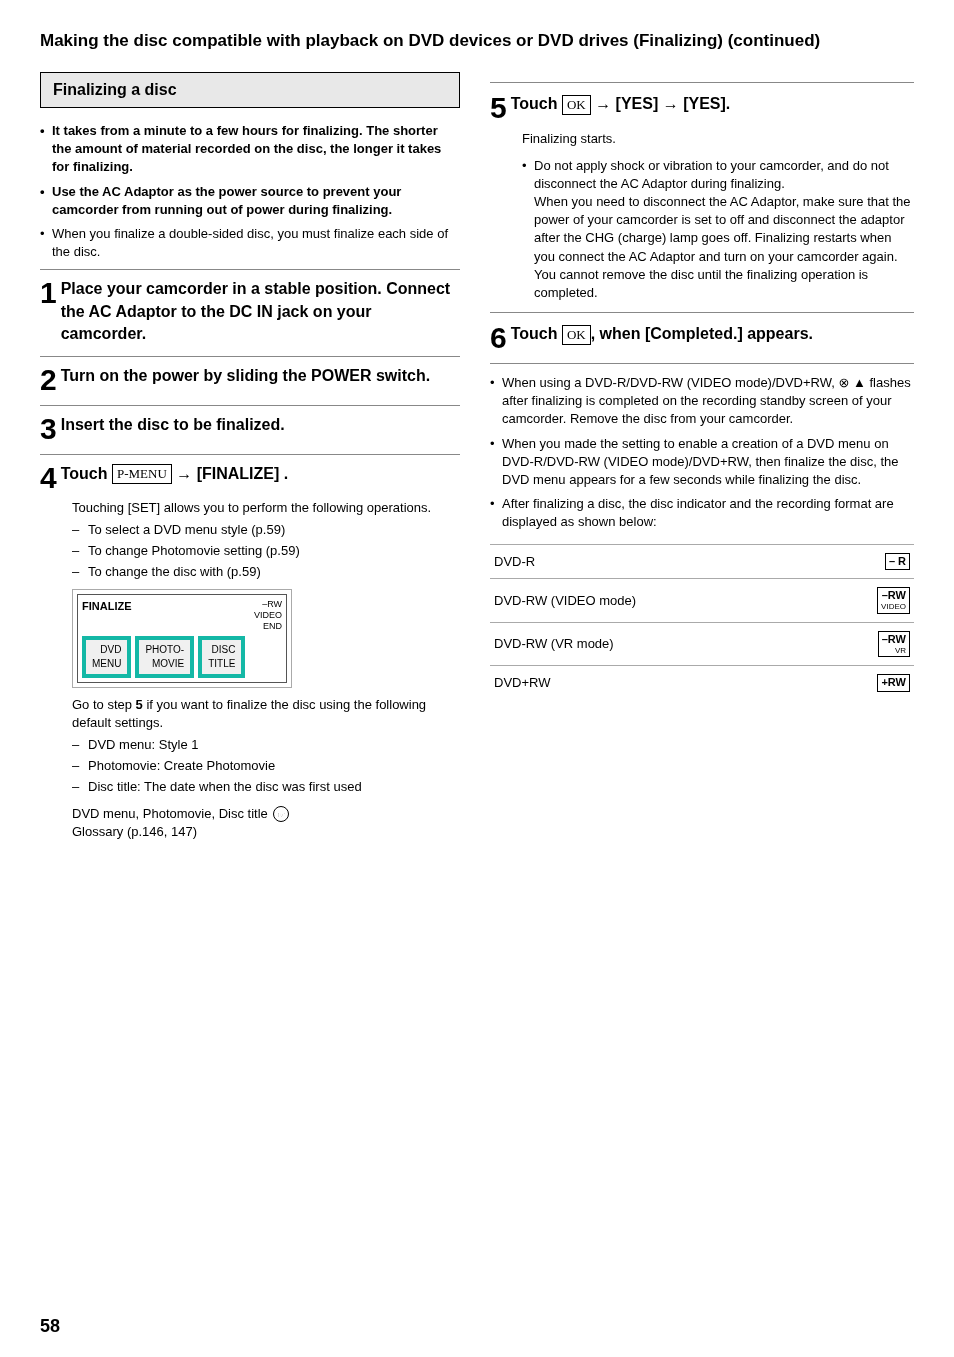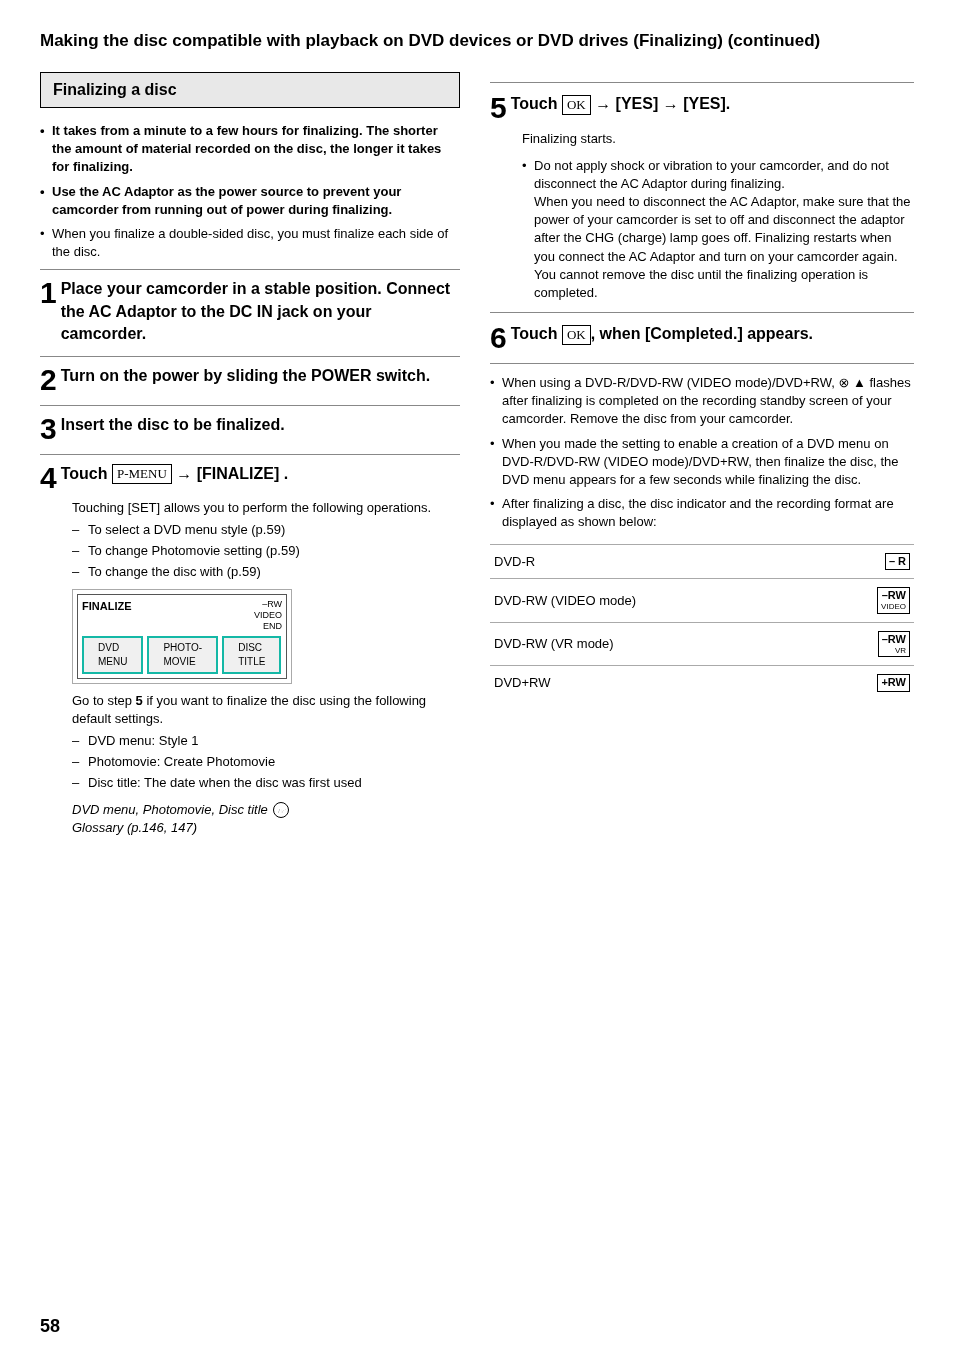--- a/index.html
+++ b/index.html
@@ -134,24 +134,24 @@
       font-size: 9px;
       line-height: 1.2;
     }
     .finalize-buttons {
       display: flex;
       gap: 4px;
       flex-wrap: wrap;
       margin-top: 2px;
     }
     .finalize-btn {
-      border: 2px solid #14b8a6;
-      padding: 3px 14px;
+      border: 4px solid #14b8a6;
+      padding: 3px 6px;
       font-size: 10px;
-      text-align: left;
+      text-align: right;
       background: #f0f0f0;
       min-width: 40px;
     }
     .dash-list {
       list-style: none;
       padding: 0;
       margin: 4px 0;
     }
     .dash-list li {
       padding-left: 16px;
@@ -161,21 +161,20 @@
     }
     .dash-list li::before {
       content: "–";
       position: absolute;
       left: 0;
     }
     .footnote-text {
       font-size: 13px;
       margin-top: 8px;
       line-height: 1.4;
-      font-style: italic;
     }
     .page-number {
       font-size: 18px;
       font-weight: bold;
       position: absolute;
       bottom: 20px;
       left: 40px;
     }
     .right-step-block {
       margin-bottom: 10px;

